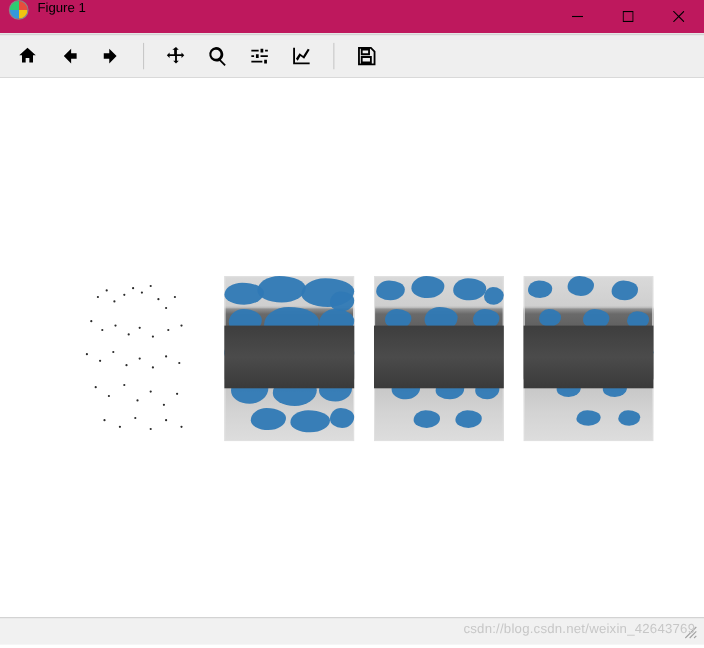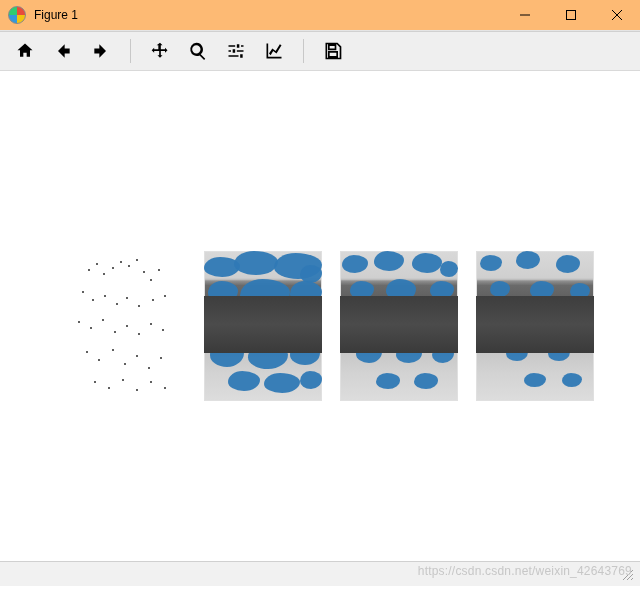--- a/index.html
+++ b/index.html
@@ -9,22 +9,21 @@
     height: 589px;
     font-family: "Segoe UI", Tahoma, sans-serif;
     font-size: 12px;
     background: #ffffff;
     overflow: hidden;
   }
   
   .titlebar {
     height: 30px;
     display: flex;
-    align-items: center;
-    background: #fdba74;
+    background: #be185d;
     border-bottom: 1px solid #e5e5e5;
     user-select: none;
   }
   .titlebar .app-icon {
     width: 16px; height: 16px;
     margin: 0 8px 0 8px;
     background: conic-gradient(#e74c3c 0 90deg, #f1c40f 90deg 180deg, #3498db 180deg 270deg, #2ecc71 270deg 360deg);
     border-radius: 50%;
     border: 1px solid #888;
   }
@@ -302,21 +301,21 @@
         <div class="blob" style="left: 100px; top: 62px; width: 18px; height: 16px;"></div>
         <div class="blob" style="left: 30px; top: 94px; width: 22px; height: 16px;"></div>
         <div class="blob" style="left: 72px; top: 94px; width: 22px; height: 16px;"></div>
         <div class="blob" style="left: 48px; top: 122px; width: 22px; height: 14px;"></div>
         <div class="blob" style="left: 86px; top: 122px; width: 20px; height: 14px;"></div>
       </div>
     </div>
 </div>
 
 <div class="statusbar">
-  <span class="watermark">https://csdn.csdn.net/weixin_42643769</span>
+  <span class="watermark">csdn://blog.csdn.net/weixin_42643769</span>
   <div class="resize-grip">
     <svg viewBox="0 0 14 14">
       <line x1="3" y1="13" x2="13" y2="3"></line>
         <line x1="7" y1="13" x2="13" y2="7"></line>
         <line x1="11" y1="13" x2="13" y2="11"></line>
     </svg>
   </div>
 </div>
 
 </body></html>

